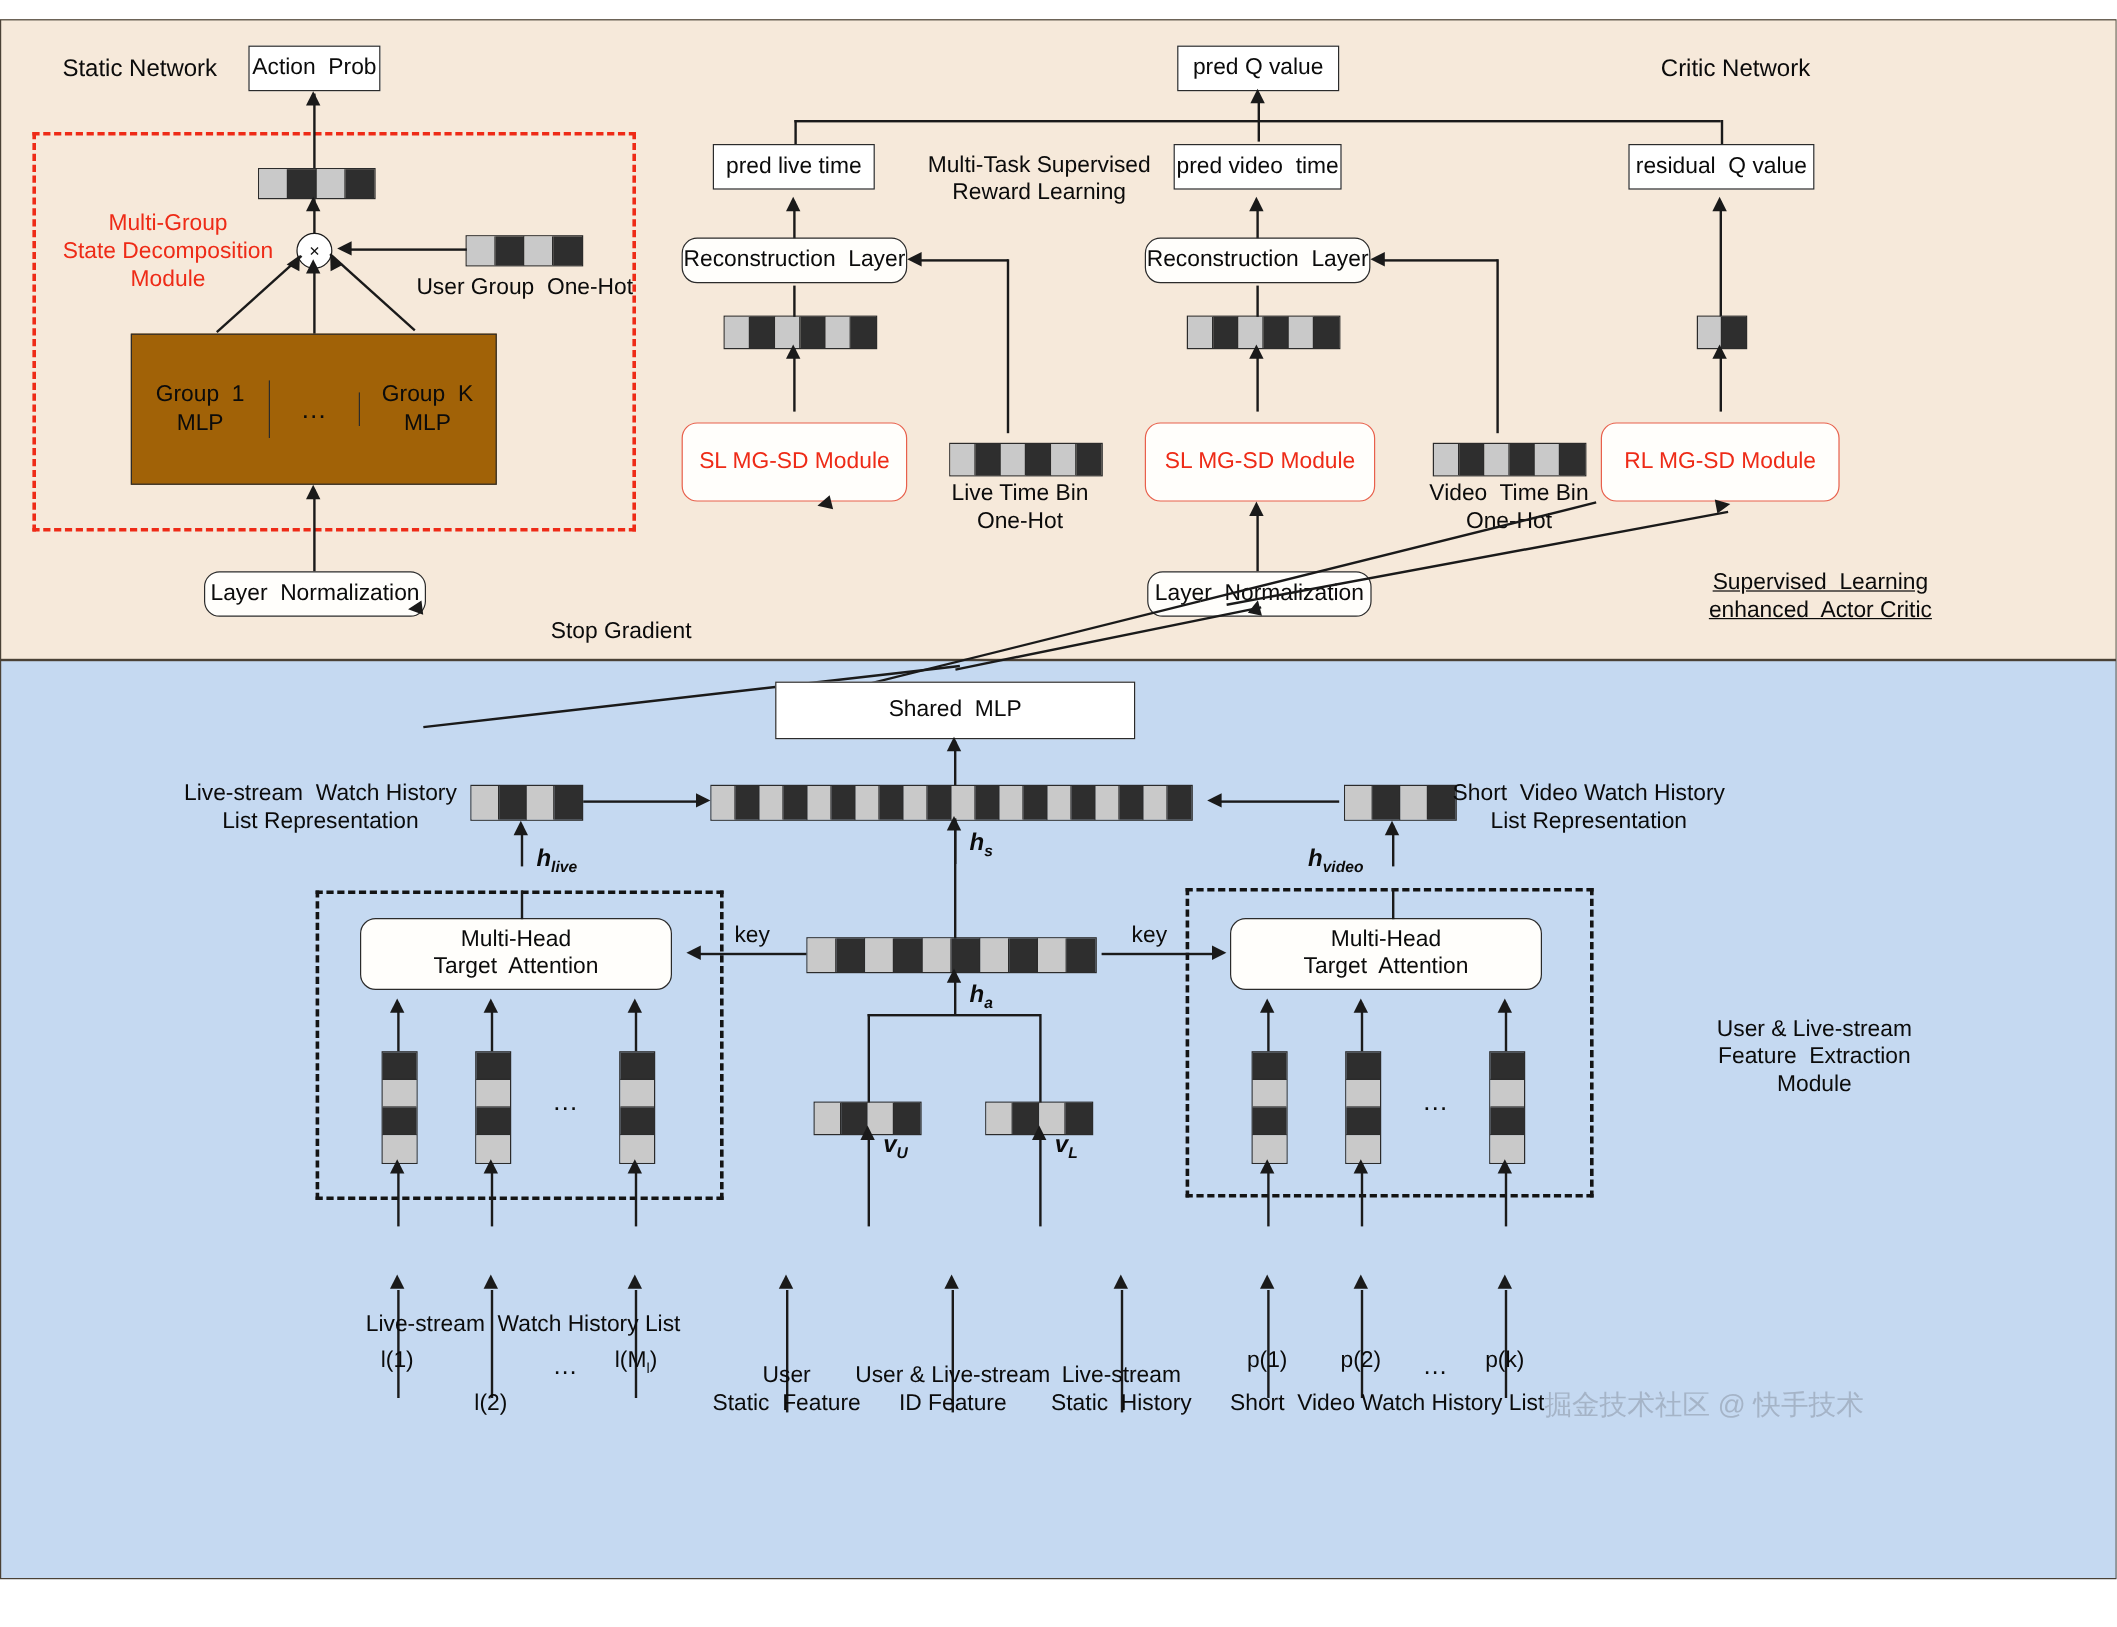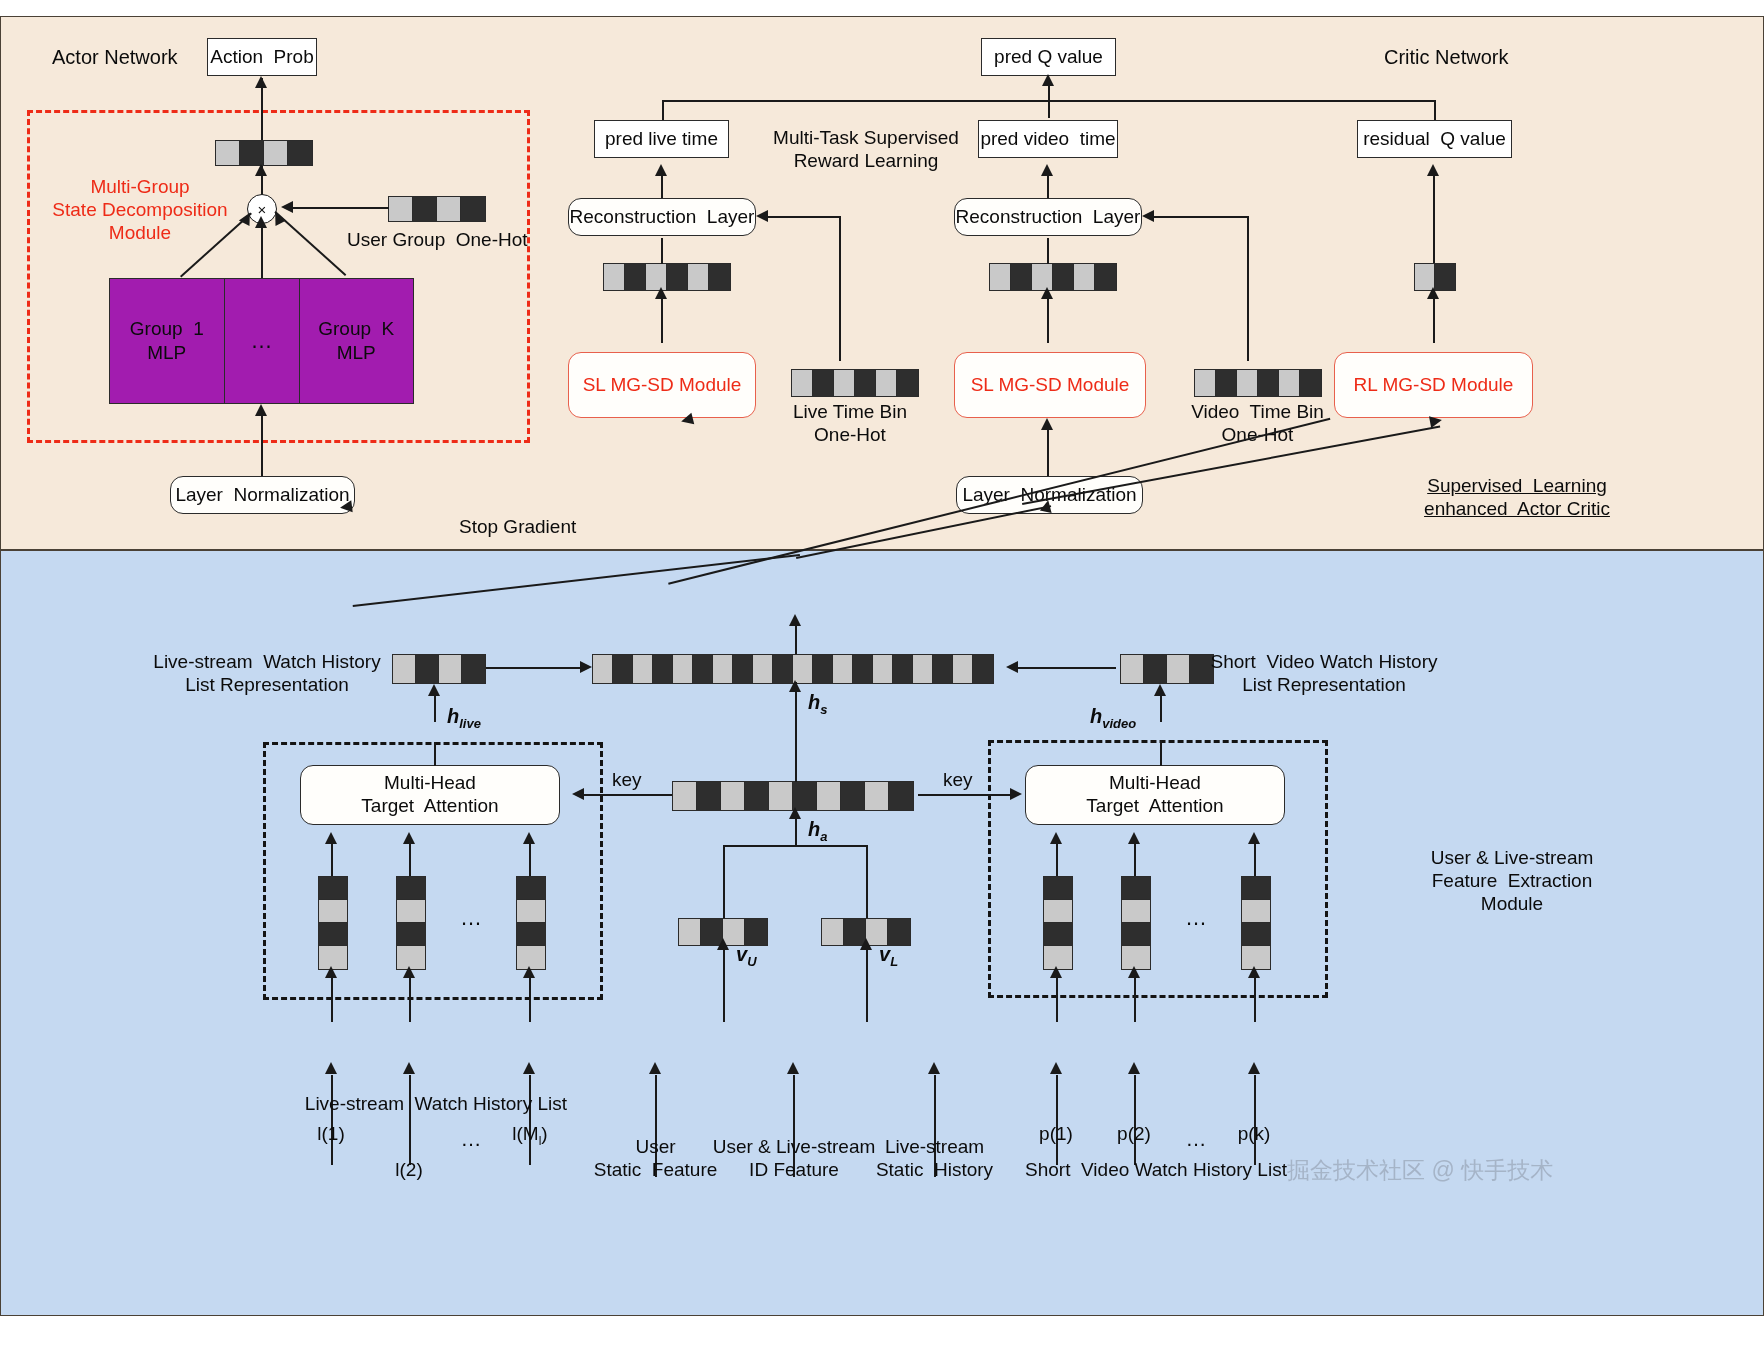--- a/index.html
+++ b/index.html
@@ -43,40 +43,40 @@
   .dashbox{position:absolute;box-sizing:border-box;}
   .dash-red{border:3.5px dashed #ee2b17;}
   .dash-blk{border:3px dashed #141414;}
 
   .mulnode{position:absolute;width:28px;height:28px;border-radius:50%;background:#ffffff;
     border:1.7px solid #1a1a1a;display:flex;align-items:center;justify-content:center;
     font-size:15px;color:#111;}
 
   .diag{position:absolute;transform-origin:0 0;background:#1a1a1a;height:1.6px;}
 
-  .grpwrap{position:absolute;border:1.6px solid #2b2b2b;box-sizing:border-box;display:flex;background:#a21caf;}
+  .grpwrap{position:absolute;border:1.6px solid #2b2b2b;box-sizing:border-box;display:flex;background:#a16207;align-items:center;}
   .grpcell{flex:1;border-right:1.6px solid #2b2b2b;display:flex;align-items:center;justify-content:center;
     font-size:19px;text-align:center;line-height:1.25;white-space:pre;color:#0b0b0b;}
   .grpcell:last-child{border-right:none;}
   .grpcell.mid{flex:0 0 74px;font-size:22px;}
 
   .ital{font-style:italic;font-weight:bold;font-size:20px;}
   .ital sub{font-size:13px;font-style:italic;font-weight:bold;}
 
   .wm{position:absolute;color:#9aa6b8;opacity:.72;font-size:23px;white-space:nowrap;}
 </style>
 </head>
 <body>
 
 <div id="page">
 
   <div class="band" id="band-top"></div>
   <div class="band" id="band-bottom"></div>
 
-  <div class="lbl big" style="left:52px;top:45px;">Actor Network</div>
+  <div class="lbl big" style="left:52px;top:45px;">Static Network</div>
   <div class="lbl big" style="left:1384px;top:45px;">Critic Network</div>
   <div class="lbl c" style="left:1352px;top:474px;width:330px;text-decoration:underline;">Supervised  Learning
 enhanced  Actor Critic</div>
   <div class="lbl c" style="left:768px;top:126px;width:196px;">Multi-Task Supervised
 Reward Learning</div>
 
   <div class="dashbox dash-red" style="left:27px;top:110px;width:503px;height:333px;"></div>
   <div class="lbl red c" style="left:45px;top:175px;width:190px;">Multi-Group
 State Decomposition
 Module</div>
@@ -226,20 +226,21 @@
   <div class="diag" style="left:800px;top:556px;width:450px;transform:rotate(180.5deg) rotate(-7deg);"></div>
   <div class="ah left" style="left:340px;top:501px;transform:rotate(-7deg);"></div>
 
   <div class="diag" style="left:796px;top:557px;width:260px;transform:rotate(-11.5deg);"></div>
   <div class="ah up" style="left:1041px;top:500px;transform:rotate(12deg);"></div>
 
   <div class="lbl c" style="left:1352px;top:846px;width:320px;">User &amp; Live-stream
 Feature  Extraction
 Module</div>
 
+  <div class="box" style="left:646px;top:568px;width:300px;height:48px;">Shared  MLP</div>
   <div class="ln lnv" style="left:795px;top:618px;height:44px;"></div>
   <div class="ah up" style="left:789px;top:614px;"></div>
 
   <div class="vec" id="v-hs" style="left:592px;top:654px;height:28px;">
       <div class="cell c-l" style="width: 20px; height: 100%;"></div>
       <div class="cell c-d" style="width: 20px; height: 100%;"></div>
       <div class="cell c-l" style="width: 20px; height: 100%;"></div>
       <div class="cell c-d" style="width: 20px; height: 100%;"></div>
       <div class="cell c-l" style="width: 20px; height: 100%;"></div>
       <div class="cell c-d" style="width: 20px; height: 100%;"></div>

